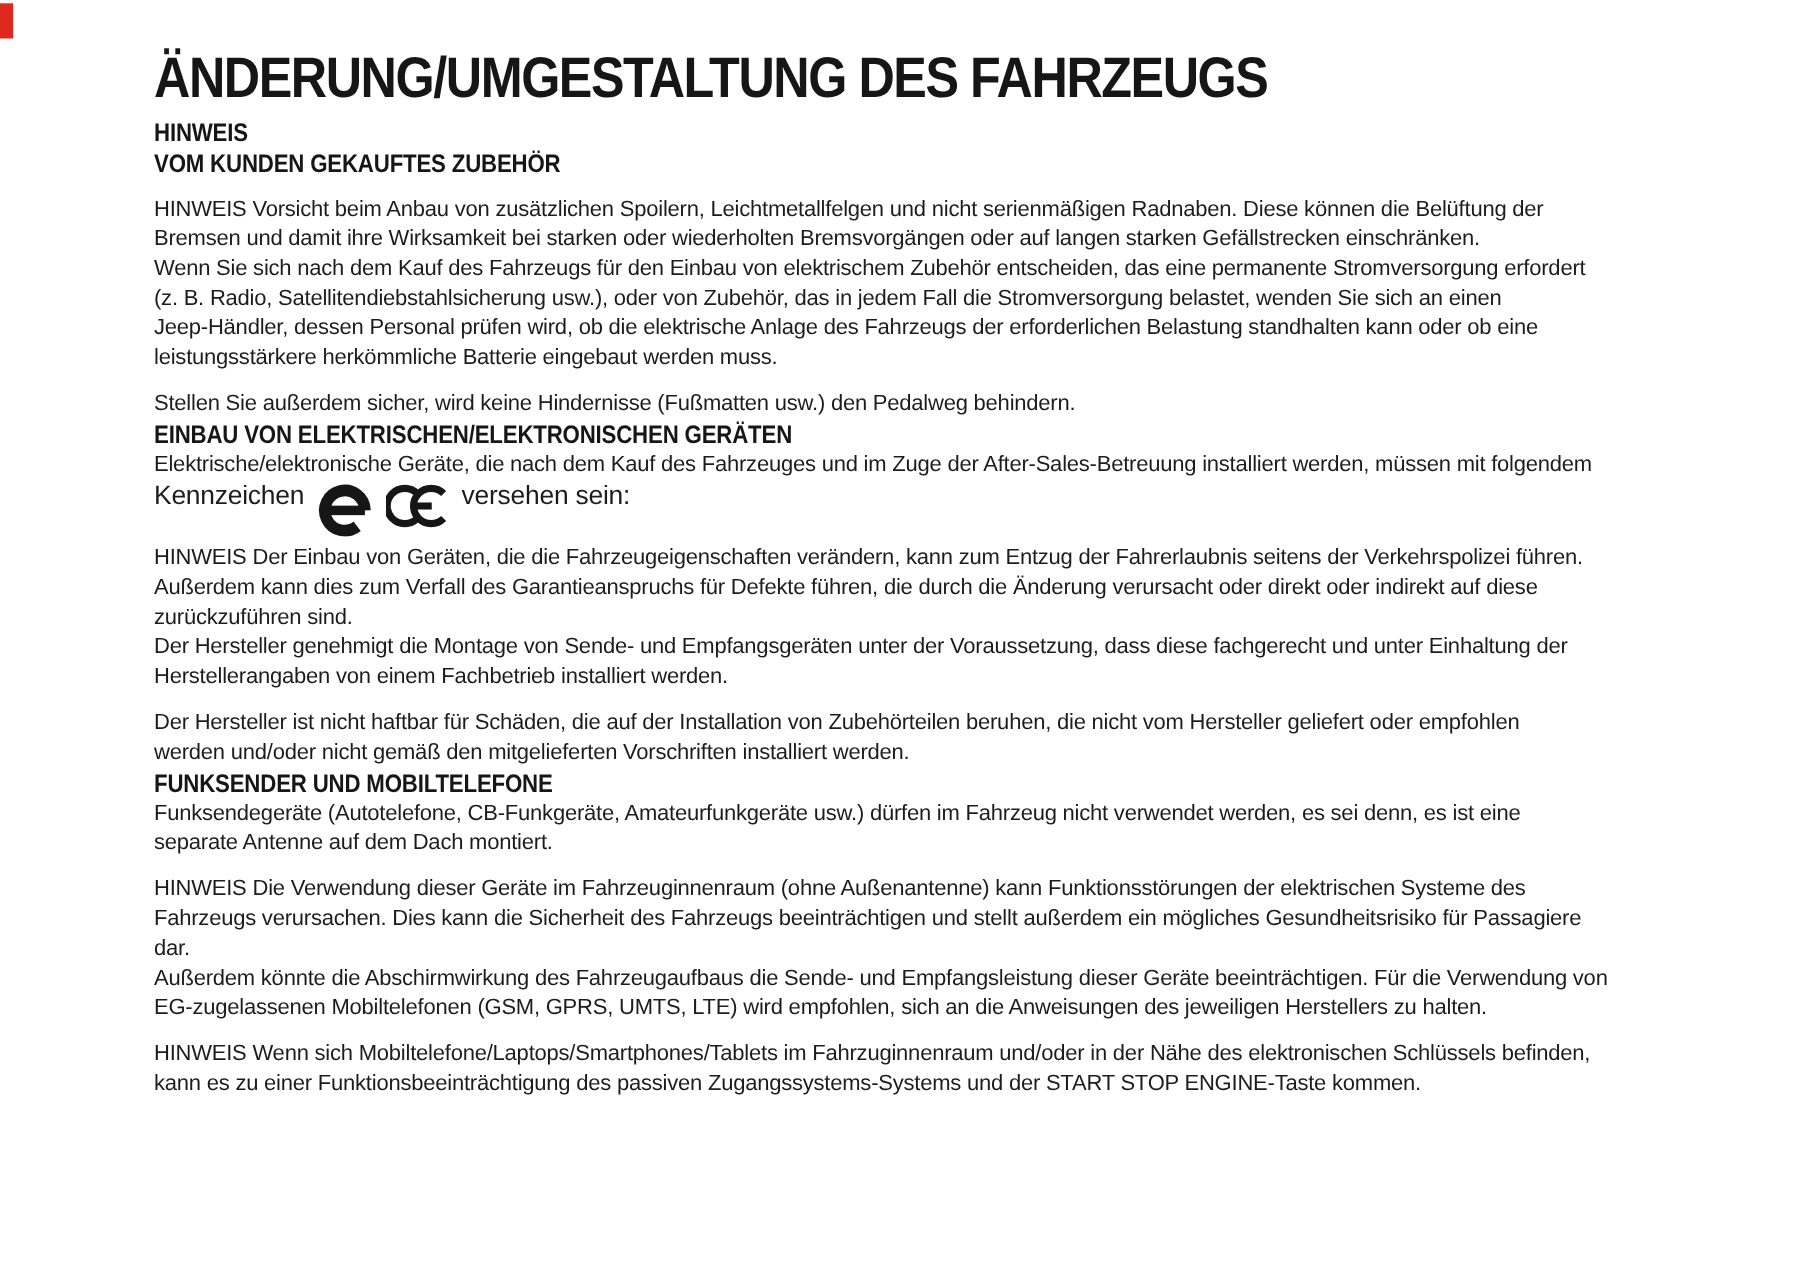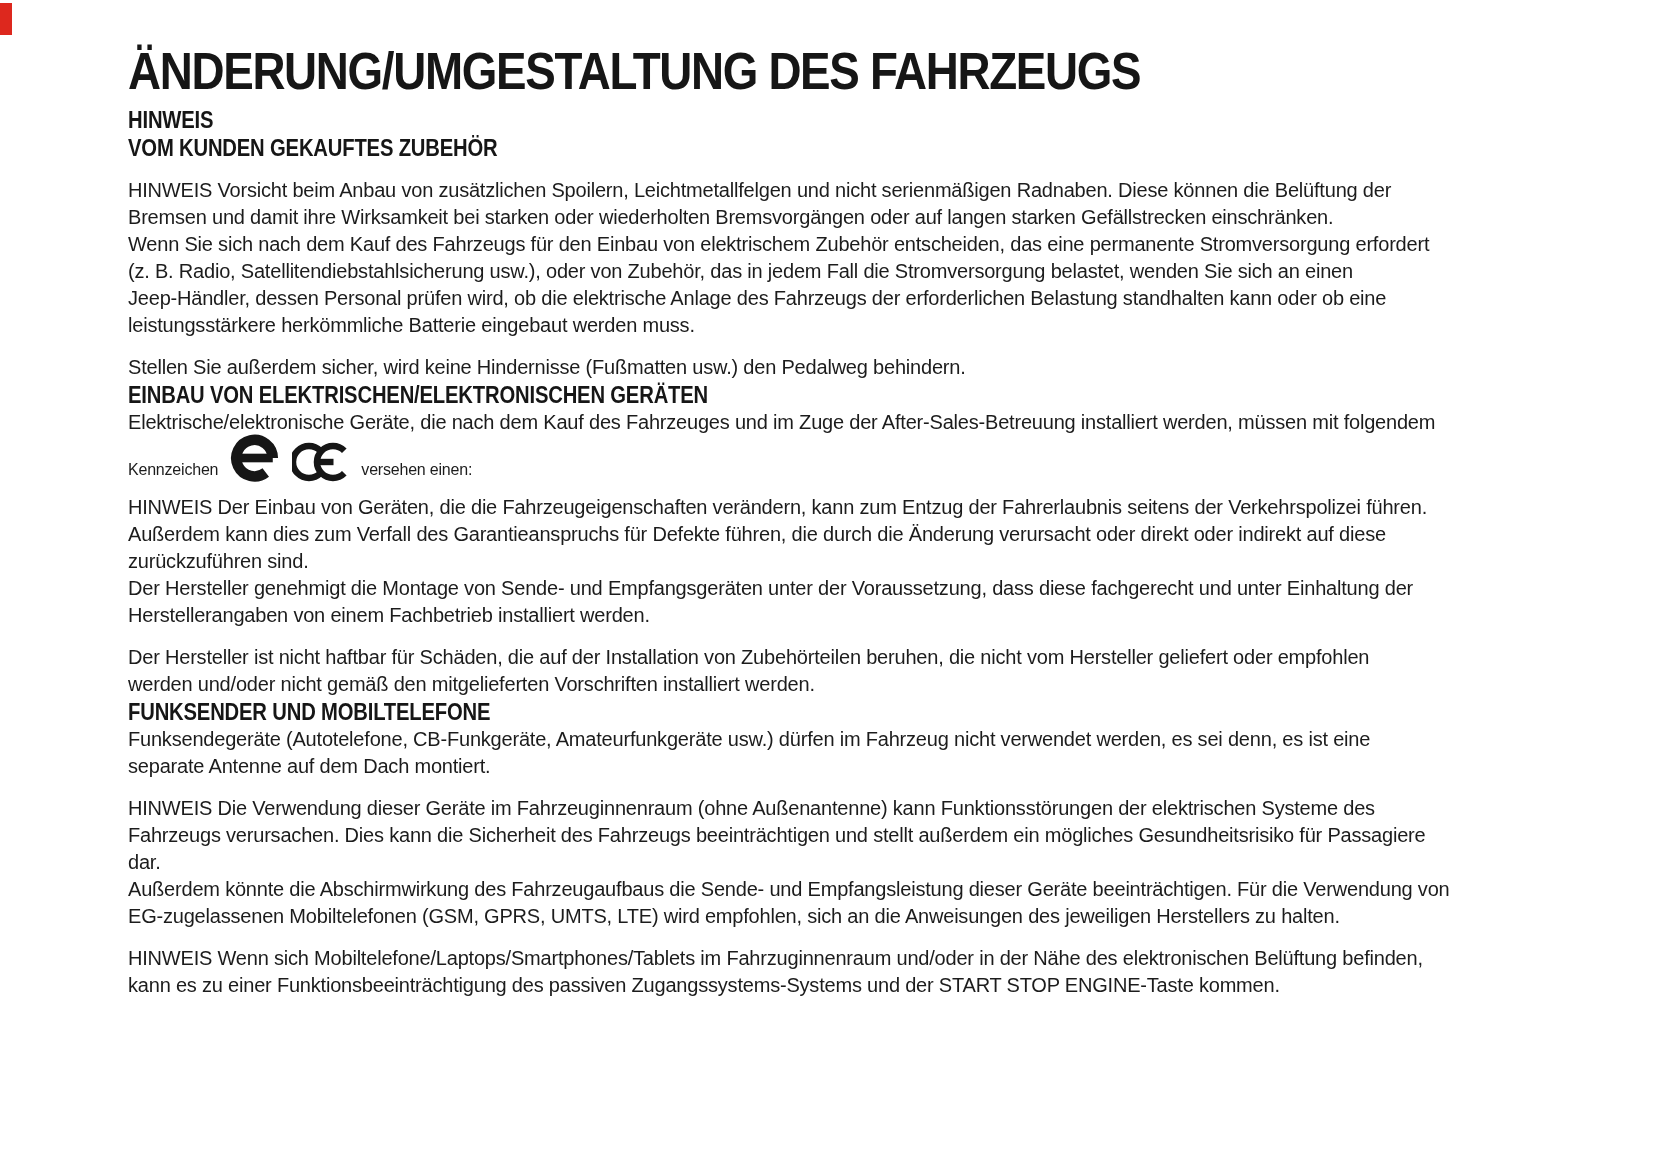--- a/index.html
+++ b/index.html
@@ -18,21 +18,21 @@
   .chapter-tab {
     position: absolute;
     left: 0;
     top: 3px;
     width: 12px;
     height: 32px;
     background: #dd281e;
   }
   .content {
     position: absolute;
-    left: 128px;
+    left: 140px;
     top: 46px;
     width: 1470px;
   }
   h1.title {
     margin: 0;
     font-size: 52px;
     line-height: 50px;
     font-weight: 700;
     letter-spacing: -1.5px;
     white-space: nowrap;
@@ -59,25 +59,25 @@
     font-size: 20px;
     line-height: 27px;
     letter-spacing: -0.2px;
     white-space: pre-line;
   }
   p.gap {
     margin-top: 15px;
   }
   .mark-line {
     display: flex;
-    align-items: flex-end;
+    align-items: flex-start;
     gap: 11px;
     height: 42px;
     margin: 1px 0 3px 0;
-    font-size: 16px;
+    font-size: 24px;
     letter-spacing: -0.2px;
   }
   .mark-line .sym {
     transform: translateY(3px);
   }
   .sym svg {
     display: block;
   }
 </style>
 </head>
@@ -110,34 +110,34 @@
         <rect x="8" y="20.5" width="36.5" height="9" fill="#161616"></rect>
       </svg>
     </span>
     <span class="sym">
       <svg width="58" height="40" viewBox="0 0 58 40" aria-hidden="true">
         <path d="M 28.3 8.7 A 16 16 0 1 0 28.3 31.3" fill="none" stroke="#161616" stroke-width="6.5" stroke-linecap="butt"></path>
         <path d="M 52.3 8.7 A 16 16 0 1 0 52.3 31.3" fill="none" stroke="#161616" stroke-width="6.5" stroke-linecap="butt"></path>
         <rect x="27" y="16.8" width="14.5" height="6.4" fill="#161616"></rect>
       </svg>
     </span>
-    <span>versehen einen:</span>
+    <span>versehen sein:</span>
   </div>
   <p class="body-text gap">HINWEIS Der Einbau von Geräten, die die Fahrzeugeigenschaften verändern, kann zum Entzug der Fahrerlaubnis seitens der Verkehrspolizei führen.
 Außerdem kann dies zum Verfall des Garantieanspruchs für Defekte führen, die durch die Änderung verursacht oder direkt oder indirekt auf diese
 zurückzuführen sind.</p>
   <p class="body-text">Der Hersteller genehmigt die Montage von Sende- und Empfangsgeräten unter der Voraussetzung, dass diese fachgerecht und unter Einhaltung der
 Herstellerangaben von einem Fachbetrieb installiert werden.</p>
   <p class="body-text gap">Der Hersteller ist nicht haftbar für Schäden, die auf der Installation von Zubehörteilen beruhen, die nicht vom Hersteller geliefert oder empfohlen
 werden und/oder nicht gemäß den mitgelieferten Vorschriften installiert werden.</p>
 
   <h2 class="sec-heading">FUNKSENDER UND MOBILTELEFONE</h2>
   <p class="body-text">Funksendegeräte (Autotelefone, CB-Funkgeräte, Amateurfunkgeräte usw.) dürfen im Fahrzeug nicht verwendet werden, es sei denn, es ist eine
 separate Antenne auf dem Dach montiert.</p>
   <p class="body-text gap">HINWEIS Die Verwendung dieser Geräte im Fahrzeuginnenraum (ohne Außenantenne) kann Funktionsstörungen der elektrischen Systeme des
 Fahrzeugs verursachen. Dies kann die Sicherheit des Fahrzeugs beeinträchtigen und stellt außerdem ein mögliches Gesundheitsrisiko für Passagiere
 dar.</p>
   <p class="body-text">Außerdem könnte die Abschirmwirkung des Fahrzeugaufbaus die Sende- und Empfangsleistung dieser Geräte beeinträchtigen. Für die Verwendung von
 EG-zugelassenen Mobiltelefonen (GSM, GPRS, UMTS, LTE) wird empfohlen, sich an die Anweisungen des jeweiligen Herstellers zu halten.</p>
-  <p class="body-text gap">HINWEIS Wenn sich Mobiltelefone/Laptops/Smartphones/Tablets im Fahrzuginnenraum und/oder in der Nähe des elektronischen Belüftung befinden,
+  <p class="body-text gap">HINWEIS Wenn sich Mobiltelefone/Laptops/Smartphones/Tablets im Fahrzuginnenraum und/oder in der Nähe des elektronischen Schlüssels befinden,
 kann es zu einer Funktionsbeeinträchtigung des passiven Zugangssystems-Systems und der START STOP ENGINE-Taste kommen.</p>
 
 </div>
 
 </body></html>

